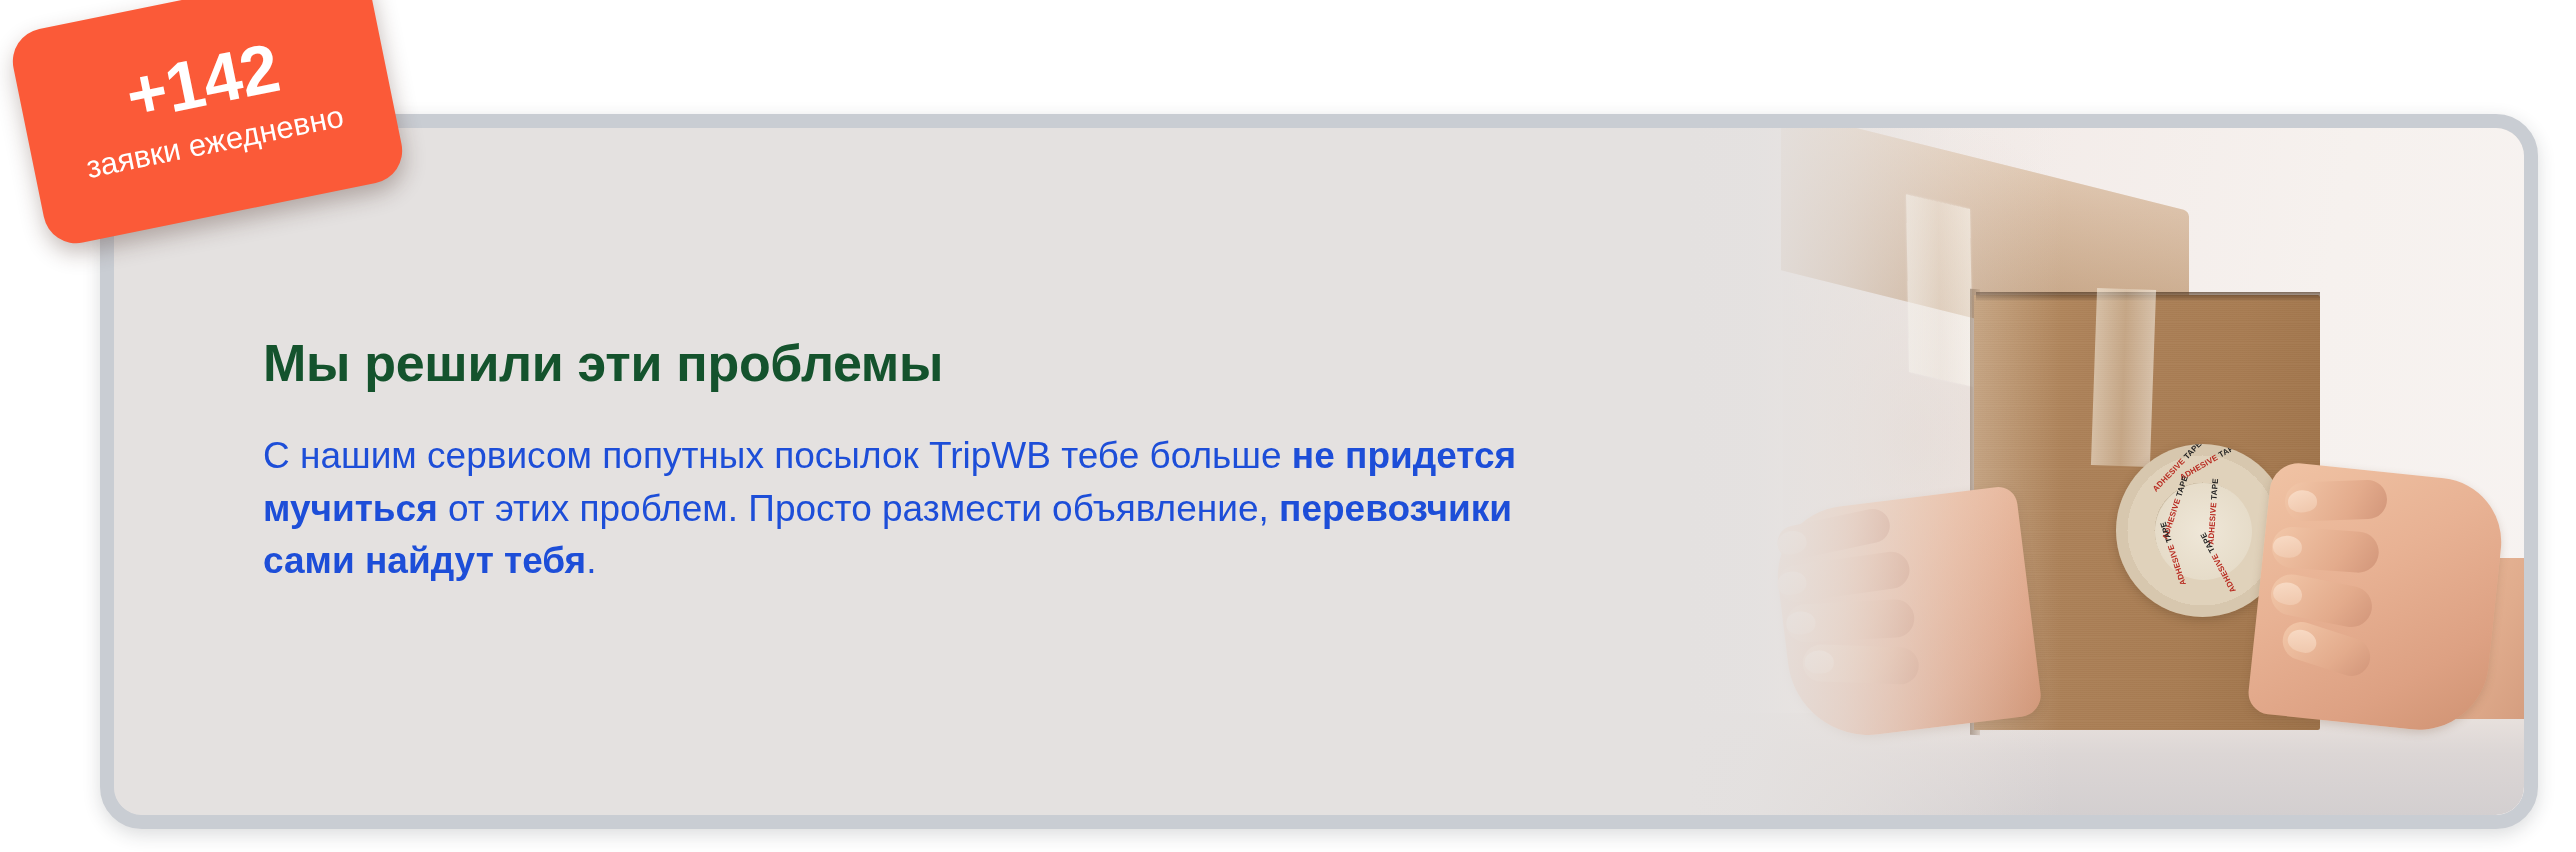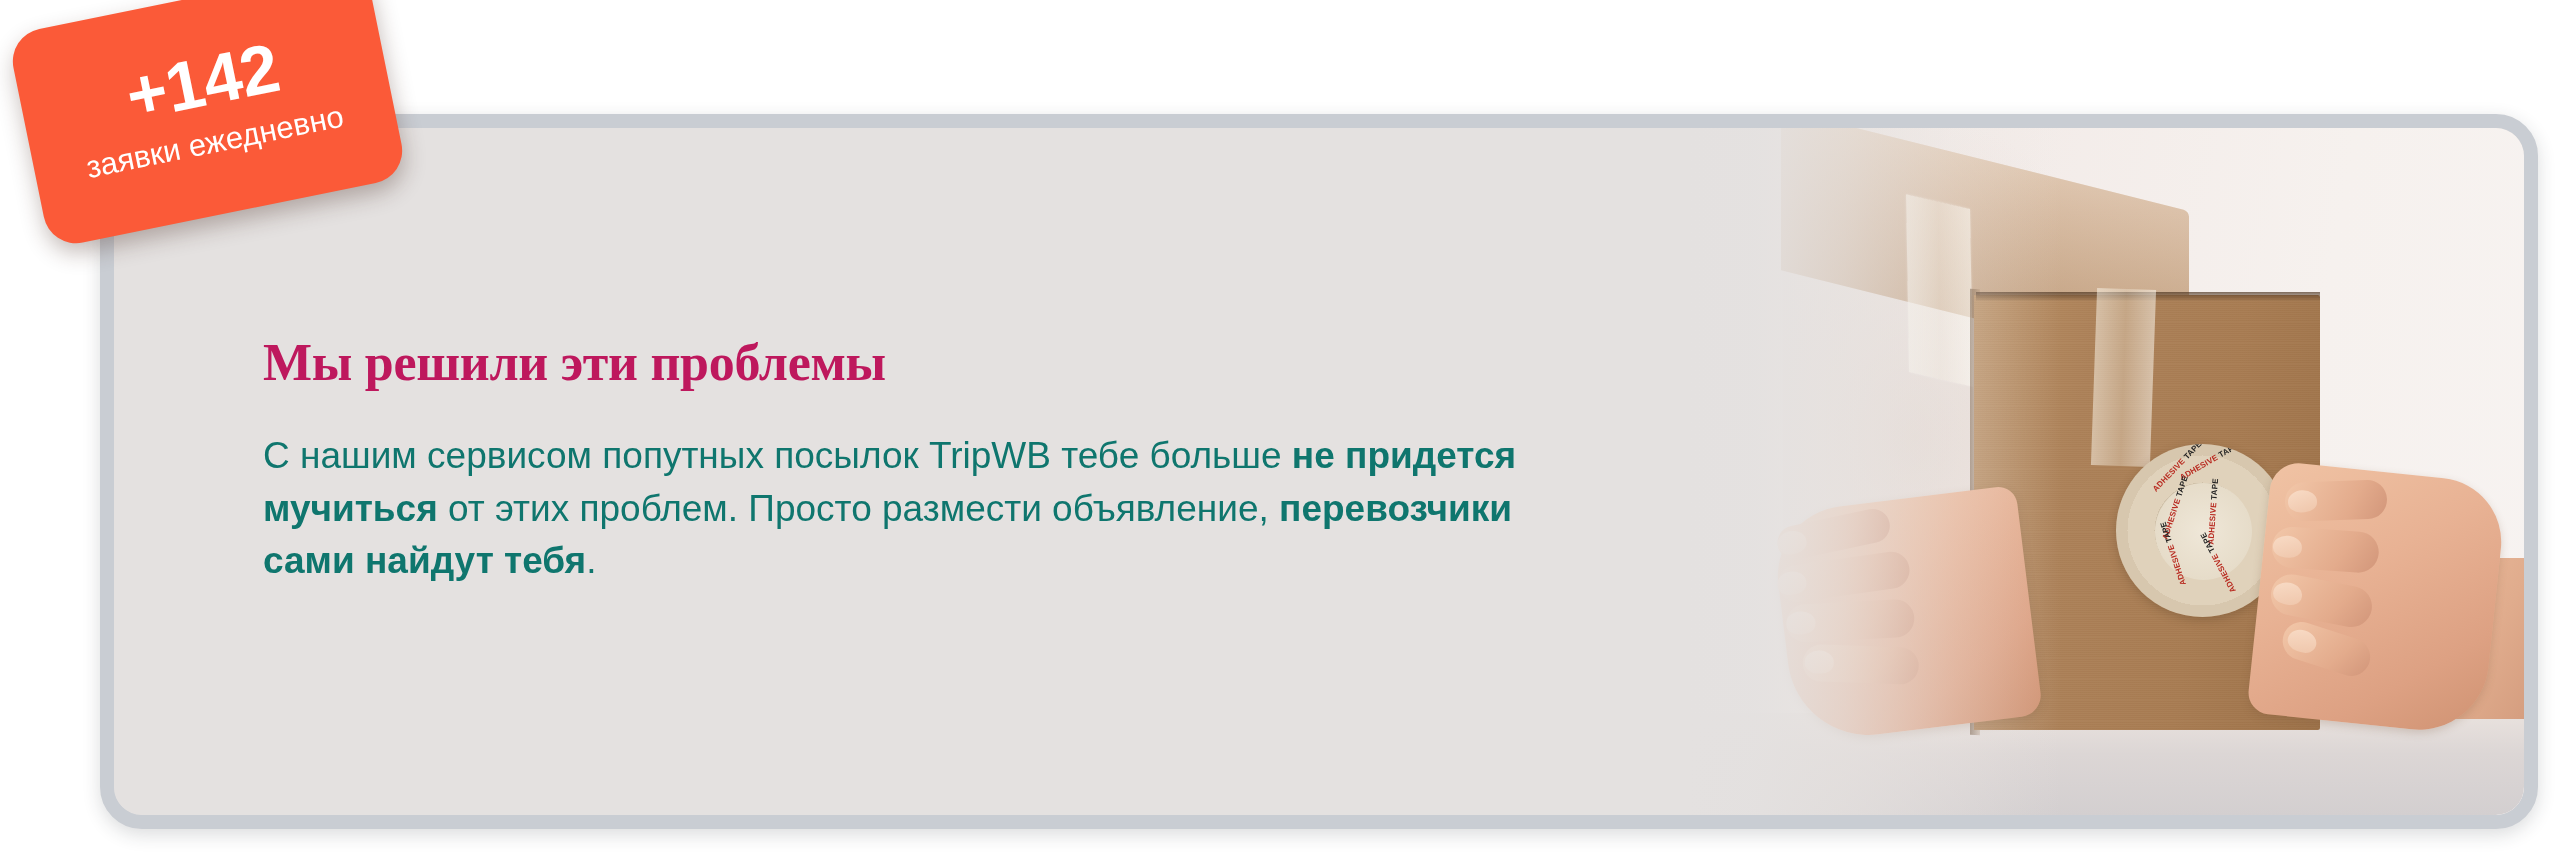--- a/index.html
+++ b/index.html
@@ -237,30 +237,29 @@
   #text-block {
     position: absolute;
     left: 149px;
     top: 207px;
     width: 1397px;
     z-index: 20;
   }
   #headline {
     font-size: 52px;
     font-weight: bold;
-    color: #be185d;
+    color: #14532d;
     letter-spacing: -0.3px;
     line-height: 1.08;
     margin: 0 0 39px 0;
-    font-family: Liberation Serif, serif;
   }
   #body-copy {
     font-size: 37px;
     font-weight: normal;
-    color: #0f766e;
+    color: #1d4ed8;
     line-height: 1.42;
     margin: 0;
     max-width: 1300px;
   }
   #body-copy b { font-weight: bold; }
 
   
   #count-badge {
     position: absolute;
     left: 25px;

